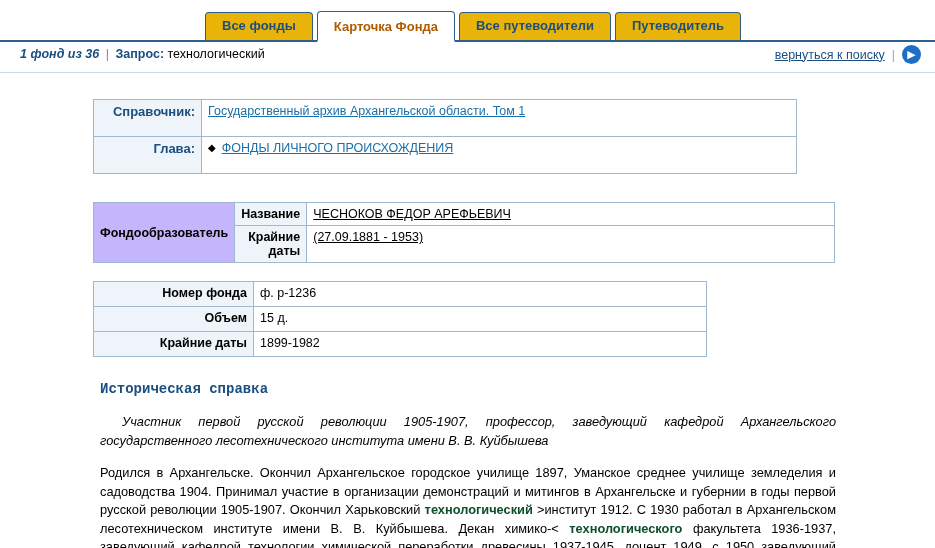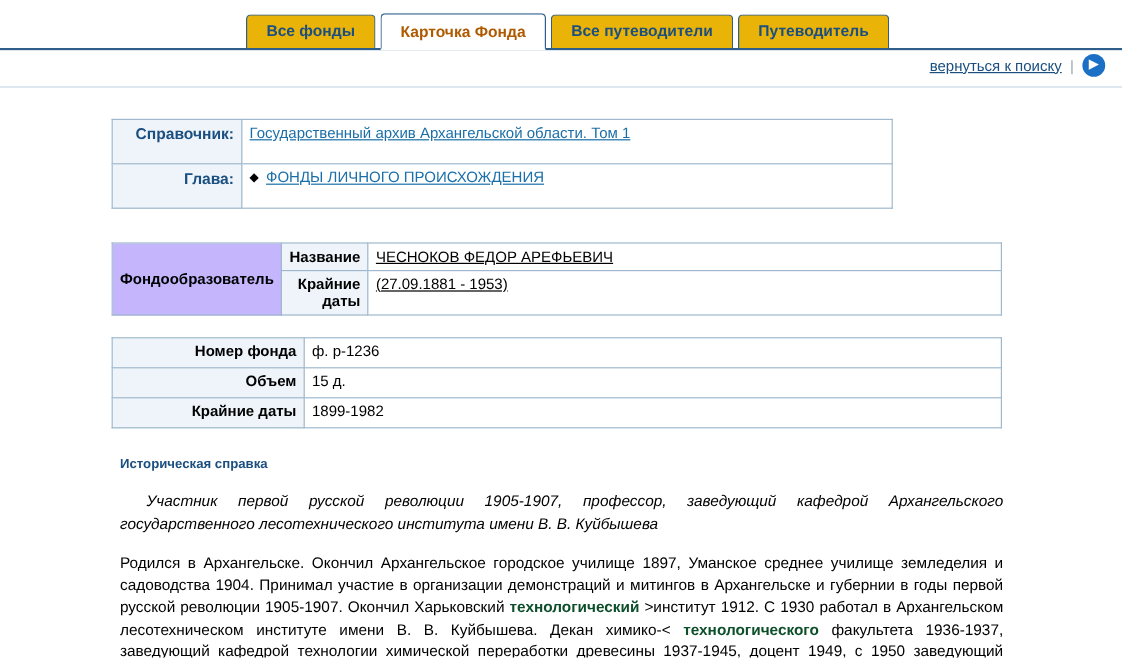--- a/index.html
+++ b/index.html
@@ -130,21 +130,21 @@
   }
   table.grid td {
     border: 1px solid #9fb8cd;
     padding: 4px 6px;
     vertical-align: top;
   }
 
   
   .tbl-head {
     margin: 26px 0 12px 93px;
-    width: 651px;
+    width: 704px;
   }
   .tbl-head td.lbl {
     width: 95px;
     background: #eef4fa;
     text-align: right;
     color: #1b4f80;
     font-weight: bold;
     font-size: 13px;
     white-space: nowrap;
   }
@@ -188,21 +188,21 @@
     margin-top: 32px;
   }
   .tbl-founder td.val {
     background: #ffffff;
     text-decoration: underline;
   }
 
   
   .tbl-props {
     margin: 18px 0 0 93px;
-    width: 742px;
+    width: 614px;
     padding-left: 45px;
   }
   .tbl-props td.lbl {
     width: 147px;
     background: #eef4fa;
     text-align: right;
     font-weight: bold;
     font-size: 12.5px;
     white-space: nowrap;
   }
@@ -211,23 +211,24 @@
     height: 16px;
   }
 
   
   .hist {
     margin: 24px 0 0 100px;
     width: 736px;
   }
   .hist h3 {
     margin: 0 0 12px 0;
-    font-size: 11px;
-    color: #1b4f80;
-    font-weight: bold;
+    font-size: 14px;
+    color: #1b4f80;
+    font-weight: bold;
+    font-family: Liberation Mono, monospace;
   }
   .hist .intro {
     font-style: italic;
     font-size: 12.8px;
     line-height: 1.45;
     text-align: justify;
     margin: 16px 0 14px 0;
     text-indent: 22px;
   }
   .hist .body {
@@ -247,20 +248,26 @@
 <div class="tabbar">
   <div class="tabs">
     <div class="tab">Все фонды</div>
     <div class="tab active">Карточка Фонда</div>
     <div class="tab">Все путеводители</div>
     <div class="tab">Путеводитель</div>
   </div>
 </div>
 
 <div class="querybar">
+  <div class="query-left">
+    <span class="count">1 фонд из 36</span>
+    <span class="sep">|</span>
+    <span class="qlabel">Запрос:</span>
+    <span class="qval">технологический</span>
+  </div>
   <div class="query-right">
     <span class="backlink">вернуться к поиску</span>
     <span class="bar">|</span>
     <span class="circle-arrow">▶</span>
   </div>
 </div>
 
 <div class="content">
 
   <table class="grid tbl-head">

